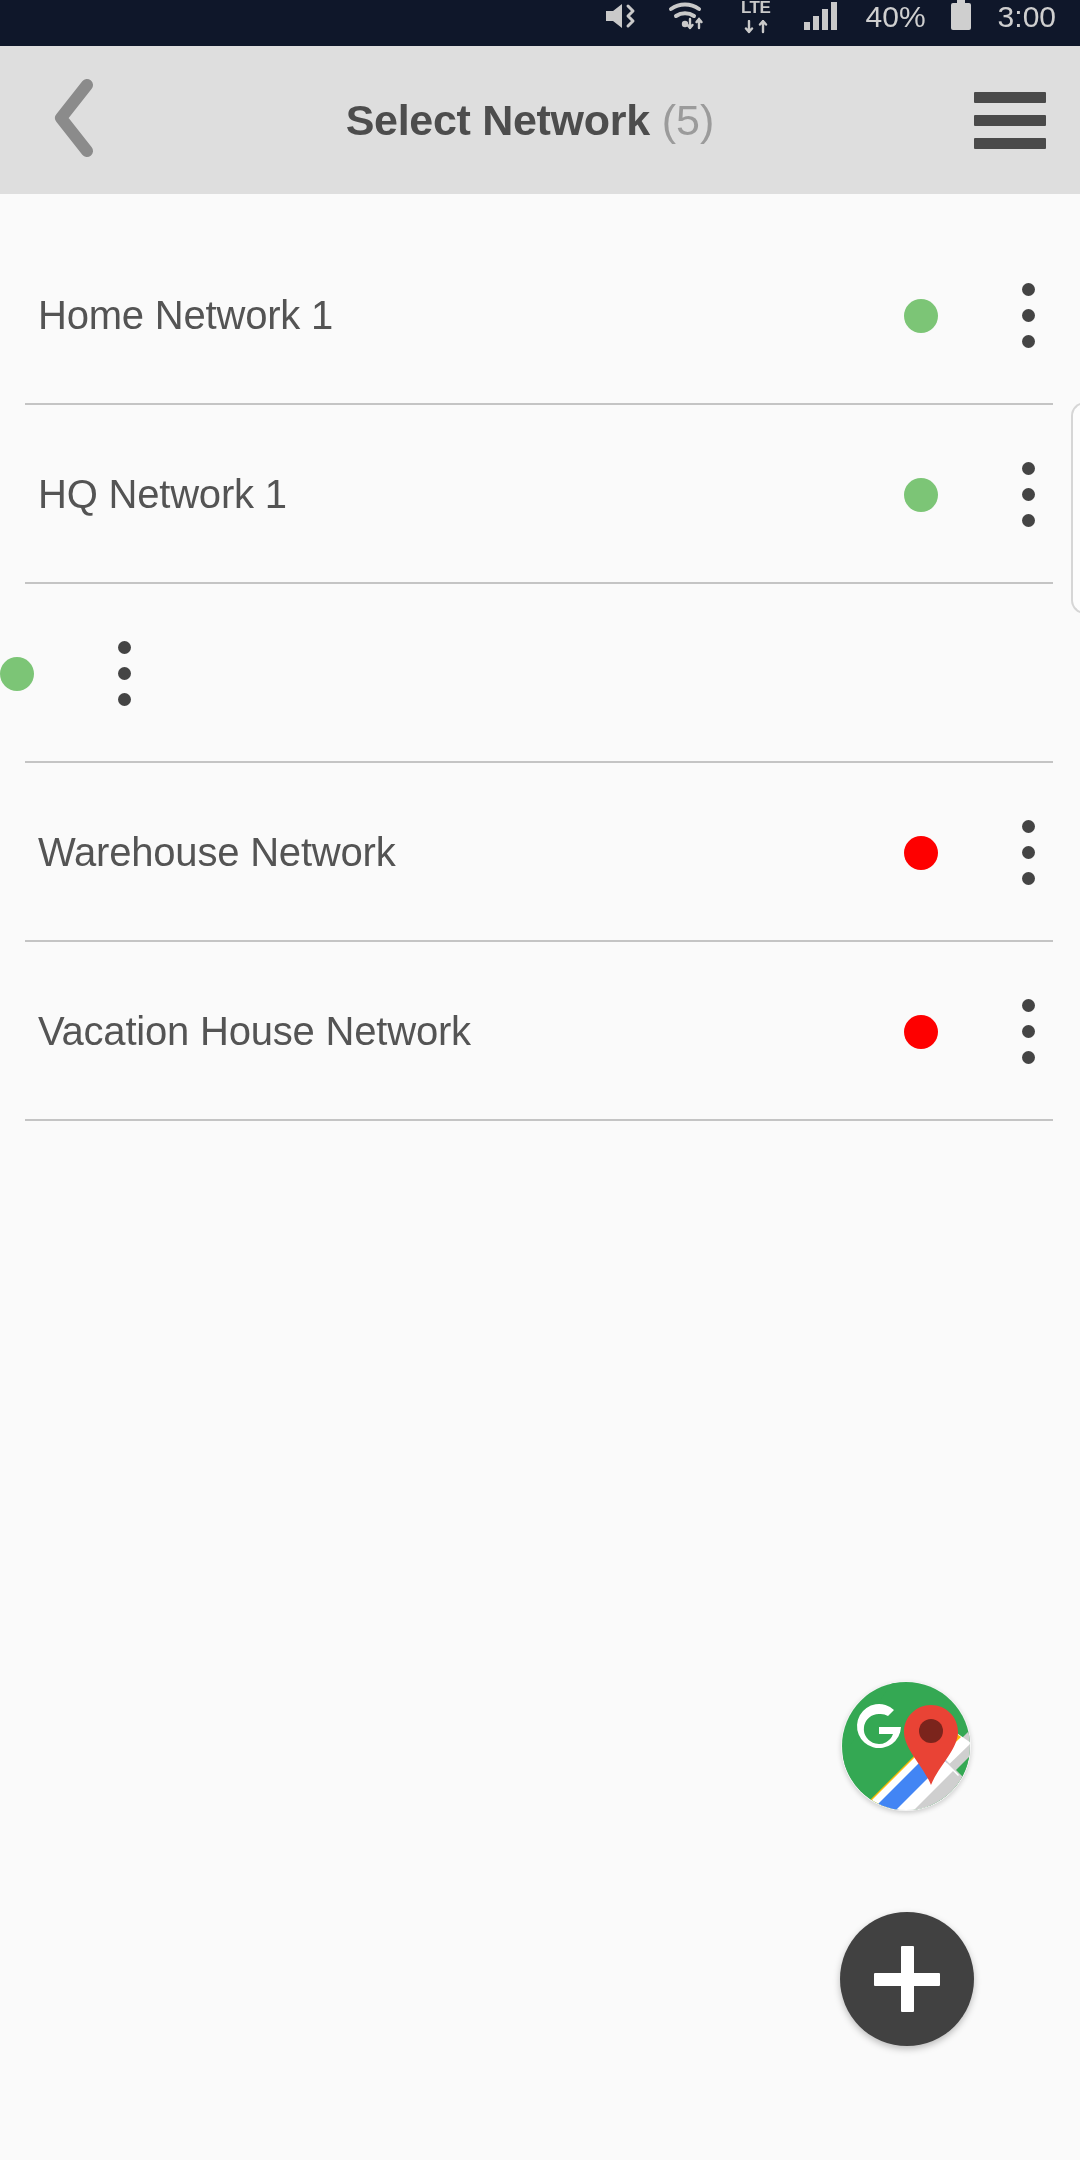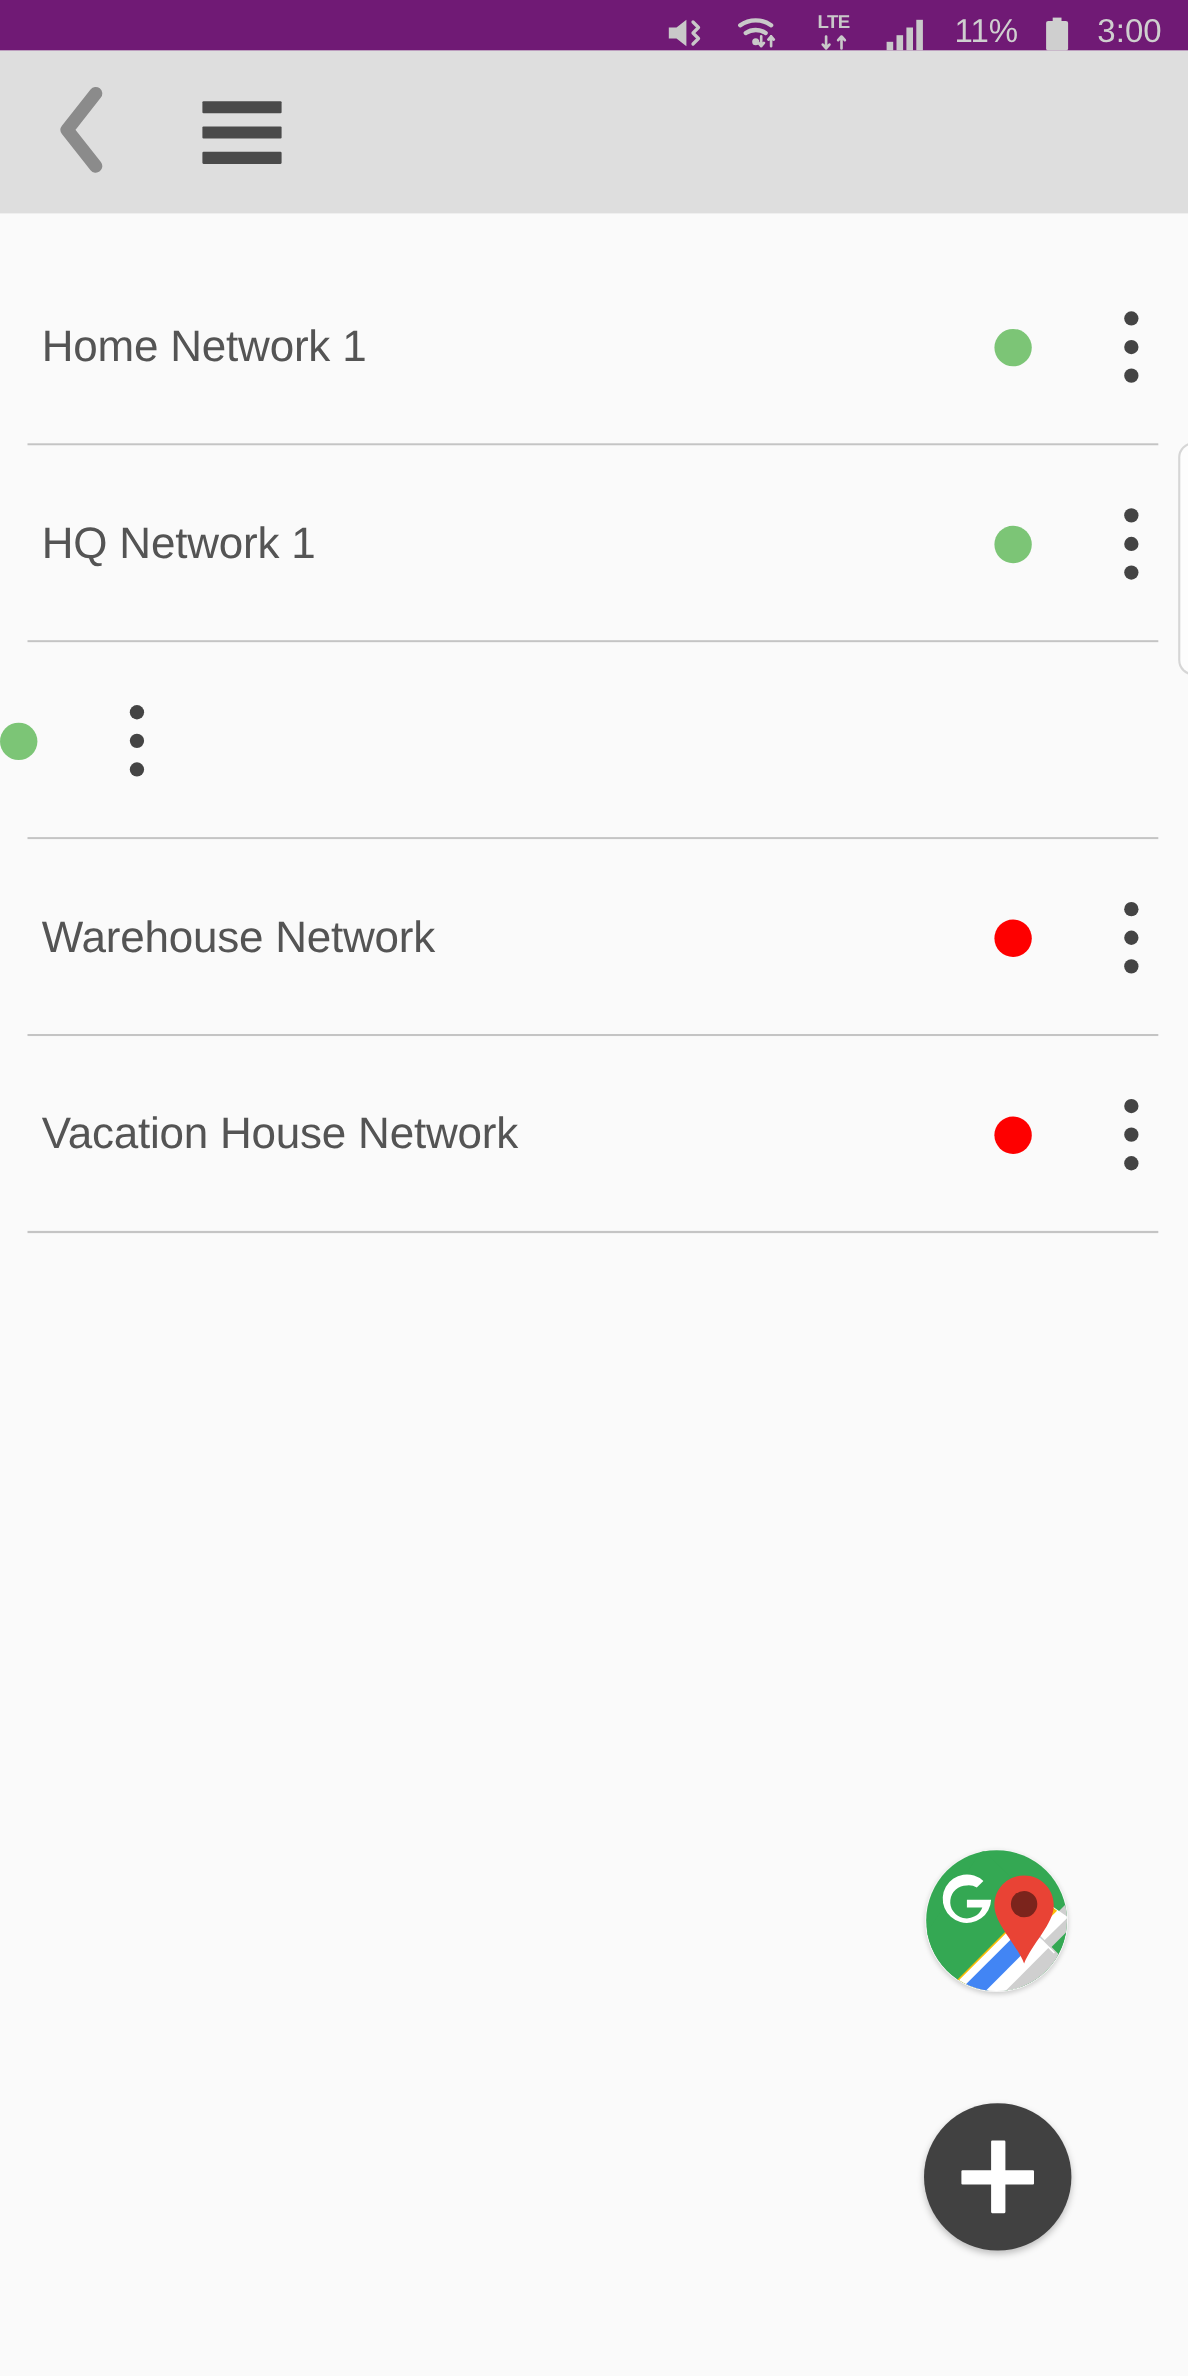--- a/index.html
+++ b/index.html
@@ -7,21 +7,21 @@
     width:1080px; height:2160px;
     background:#fafafa;
     font-family:"Liberation Sans", sans-serif;
     overflow:hidden;
   }
   .phone { position:relative; width:1080px; height:2160px; background:#fafafa; }
 
   
   .statusbar {
     position:absolute; top:0; left:0; width:1080px; height:46px;
-    background:#701a75; display:flex; align-items:flex-end;
+    background:#0f172a; display:flex; align-items:flex-start;
     justify-content:flex-end; padding-right:24px; gap:25px;
   }
   .sb-icon { display:flex; align-items:center; justify-content:center; }
 
   .mute-ico { width:40px; height:32px; position:relative; }
   .wifi-ico { width:42px; height:32px; position:relative; }
   .lte-ico  { width:44px; height:34px; position:relative; }
   .lte-txt {
     position:absolute; top:-2px; left:0; width:44px; text-align:center;
     font-size:17px; font-weight:bold; color:#c9c9c9; letter-spacing:-0.5px;
@@ -156,40 +156,44 @@
 
     <span class="sb-icon sig-ico">
       <svg width="38" height="30" viewBox="0 0 38 30">
         <rect x="1" y="22" width="6" height="8" fill="#c9c9c9"></rect>
         <rect x="10" y="16" width="6" height="14" fill="#c9c9c9"></rect>
         <rect x="19" y="9" width="6" height="21" fill="#c9c9c9"></rect>
         <rect x="28" y="2" width="6" height="28" fill="#c9c9c9"></rect>
       </svg>
     </span>
 
-    <span class="batt-pct">11%</span>
+    <span class="batt-pct">40%</span>
 
     <span class="sb-icon batt-ico">
       <span class="batt-cap"></span>
       <span class="batt-body"></span>
     </span>
 
     <span class="clock">3:00</span>
   </div>
 
   <div class="appbar">
 
     <div class="back-btn">
       <span>
         <svg width="52" height="82" viewBox="0 0 52 82">
           <path d="M38 8 L12 41 L38 74" stroke="#8b8b8b" stroke-width="12" fill="none" stroke-linecap="round" stroke-linejoin="round"></path>
         </svg>
       </span>
     </div>
 
+    <div class="appbar-title-wrap">
+      <span class="appbar-title">Select Network</span>
+      <span class="appbar-count">(5)</span>
+    </div>
 
     <div class="menu-btn">
       <span style="display:flex;flex-direction:column;gap:12px;">
         <span class="menu-bar"></span>
         <span class="menu-bar"></span>
         <span class="menu-bar"></span>
       </span>
     </div>
   </div>
 

